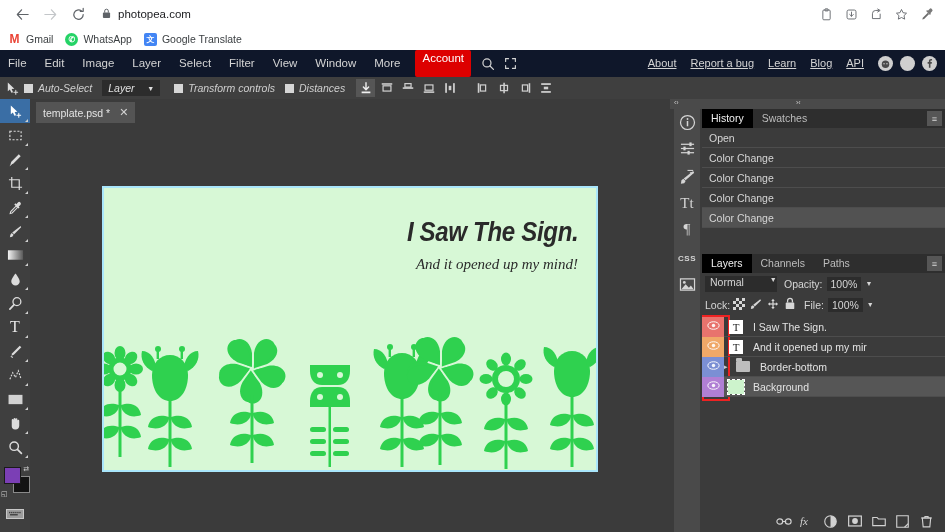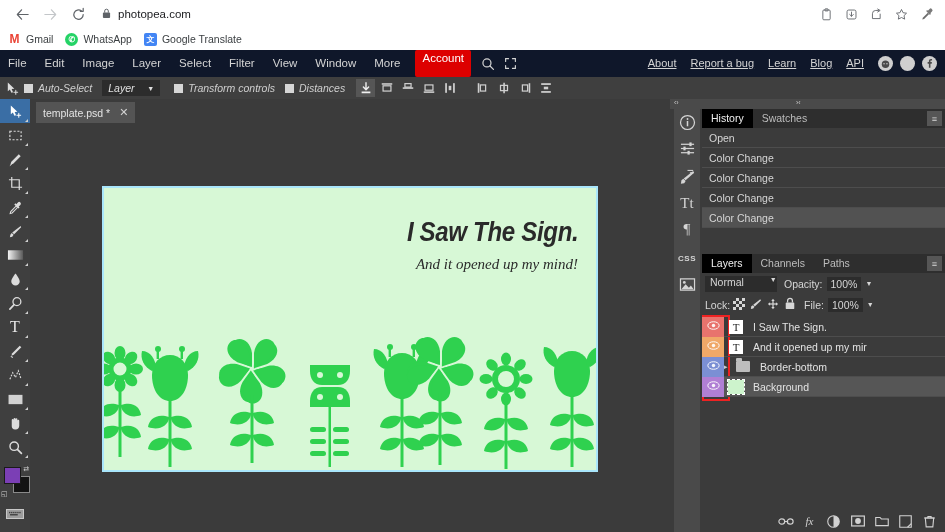--- a/index.html
+++ b/index.html
@@ -301,21 +301,21 @@
     border: 2px solid #ee2222; pointer-events: none;
   }
 
   #layers-bottom {
     position: absolute; left: 0; bottom: 0; width: 243px; height: 22px;
     background: #3b3b3b; display: flex; align-items: center;
     justify-content: flex-end; padding-right: 6px;
   }
   .lb-ico {
     width: 19px; height: 18px; margin-left: 5px; color: #d2d2d2;
-    display: flex; align-items: center; justify-content: center;
+    display: flex; align-items: center; justify-content: flex-start;
     font-size: 11px;
   }
 </style>
 </head>
 <body>
 
 <div id="browser-chrome">
   <div id="nav-bar">
     <div class="nav-btn back">
       <svg width="15" height="15" viewBox="0 0 16 16">

